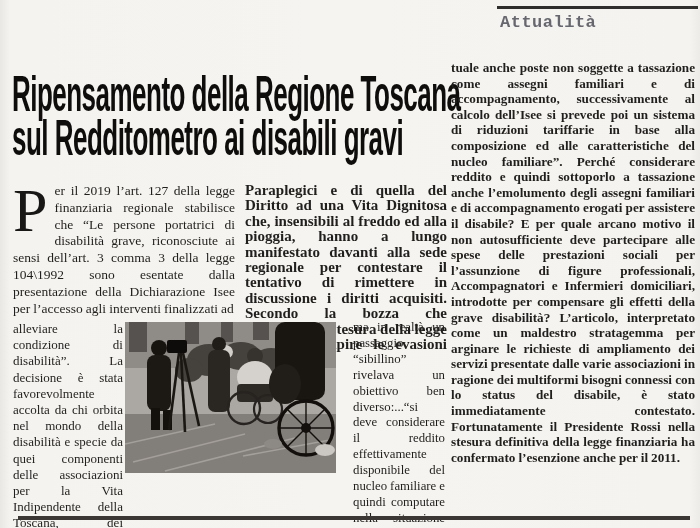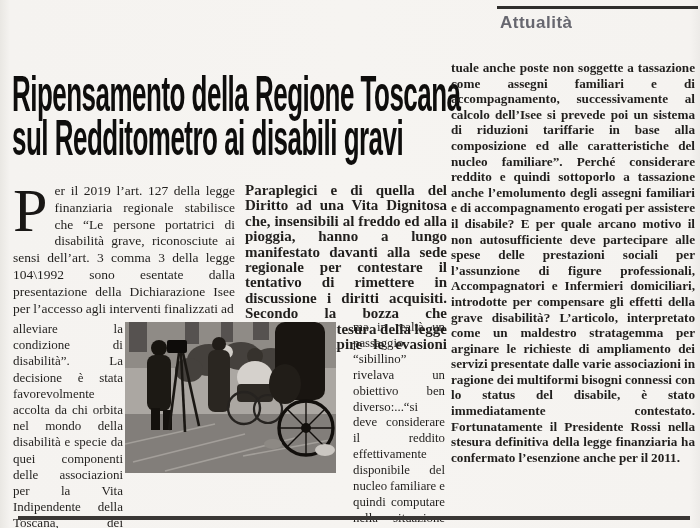--- a/index.html
+++ b/index.html
@@ -5,21 +5,21 @@
   html,body{margin:0;padding:0;}
   body{width:700px;height:528px;overflow:hidden;background:#dddbd8;}
   .page{
     position:relative;width:700px;height:528px;
     background:linear-gradient(90deg,#e9e7e3 0px,#f5f3f0 10px,#f6f4f1 350px,#f5f3f0 690px,#edebe8 700px);
     font-family:"Liberation Serif",serif;color:#211f1d;
   }
   .top-rule{position:absolute;left:497px;top:6px;width:201px;height:3px;background:#2f2e2c;}
   .section-label{
     position:absolute;left:500px;top:13px;
-    font-family:Liberation Sans, sans-serif;font-weight:bold;font-size:17px;
+    font-family:Liberation Mono, monospace;font-weight:bold;font-size:17px;
     color:#67676f;letter-spacing:.5px;
   }
   .headline{position:absolute;left:12px;top:72px;}
   .headline-line{
     font-family:"Liberation Sans",sans-serif;font-weight:bold;
     font-size:50px;line-height:44px;letter-spacing:-1px;color:#0e0d0c;
     transform:scaleX(0.52);transform-origin:0 0;white-space:nowrap;
   }
   .col{
     position:absolute;text-align:justify;

